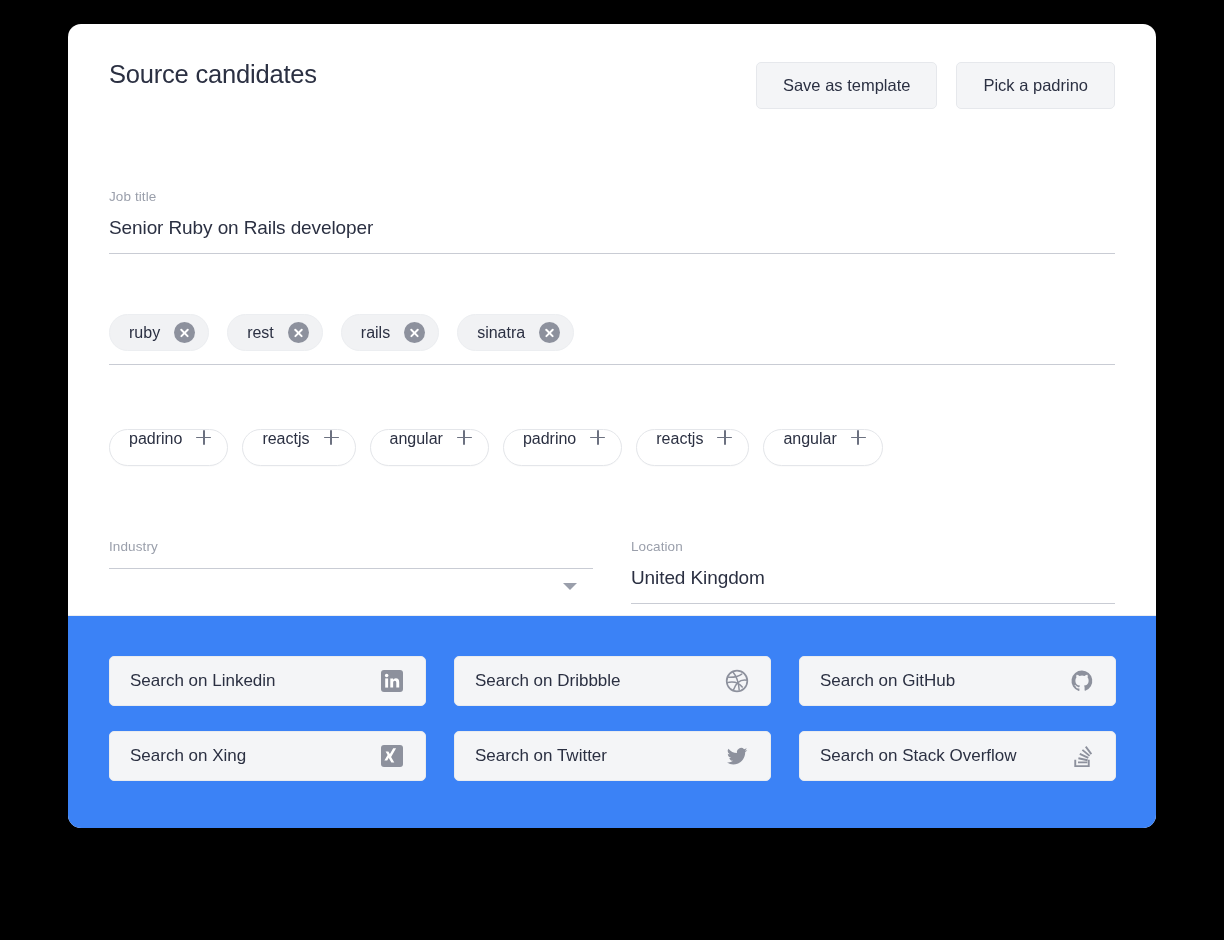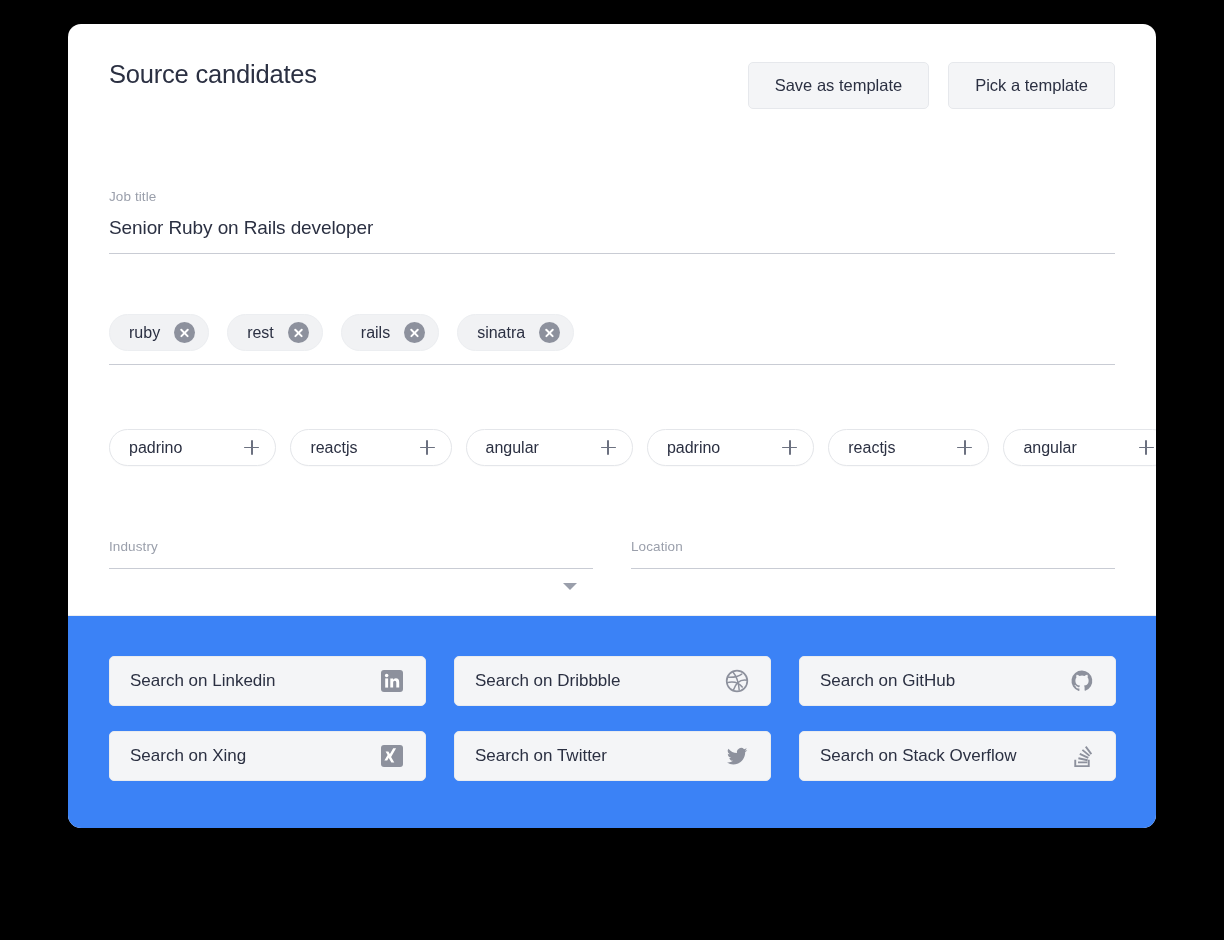--- a/index.html
+++ b/index.html
@@ -124,32 +124,30 @@
   }
   .chip-remove::before { transform: rotate(45deg); }
   .chip-remove::after  { transform: rotate(-45deg); }
   .skills-block .field-underline { margin-top: 13px; }
 
   
   .suggest-block { position: absolute; left: 41px; top: 276px; width: 1006px; }
   .suggest-row { display: flex; gap: 14px; margin-top: 11px; }
   .suggest-chip {
     display: inline-flex;
-    align-items: center;
     height: 37px;
     padding: 0 16px 0 19px;
     background: #ffffff;
     border: 1px solid #e4e6ea;
     border-radius: 19px;
     font-size: 16px;
     color: #2b3042;
     cursor: pointer;
     white-space: nowrap;
     box-shadow: 0 1px 1px rgba(0,0,0,0.02);
-    gap: 48px;
   }
   .suggest-label { margin-right: 14px; }
   .plus-icon {
     width: 15px; height: 15px;
     position: relative;
     flex: 0 0 auto;
   }
   .plus-icon::before, .plus-icon::after {
     content: "";
     position: absolute;
@@ -224,21 +222,21 @@
 </style>
 </head>
 <body>
 
 <div class="card">
 
   <div class="card-header">
     <div class="page-title">Source candidates</div>
     <div class="header-actions">
       <button class="tpl-btn">Save as template</button>
-      <button class="tpl-btn">Pick a template</button>
+      <button class="tpl-btn">Pick a padrino</button>
     </div>
   </div>
 
   <div class="form-body">
 
     <div class="job-block">
       <div class="field-label">Job title</div>
       <div class="field-value">Senior Ruby on Rails developer</div>
       <div class="field-underline"></div>
     </div>
@@ -295,20 +293,21 @@
     </div>
 
     <div class="two-col">
       <div class="col">
         <div class="field-label">Industry</div>
         <div class="field-underline"></div>
         <span class="select-caret"></span>
       </div>
       <div class="col">
         <div class="field-label">Location</div>
+        <div class="field-value">United Kingdom</div>
         <div class="field-underline"></div>
       </div>
     </div>
 
   </div>
 
   <div class="divider"></div>
 
   <div class="footer">
     <div class="search-grid">

